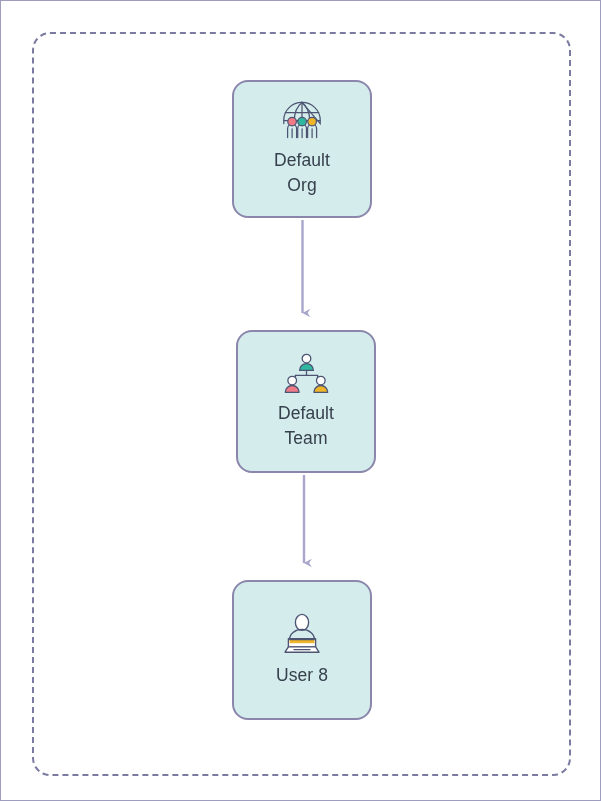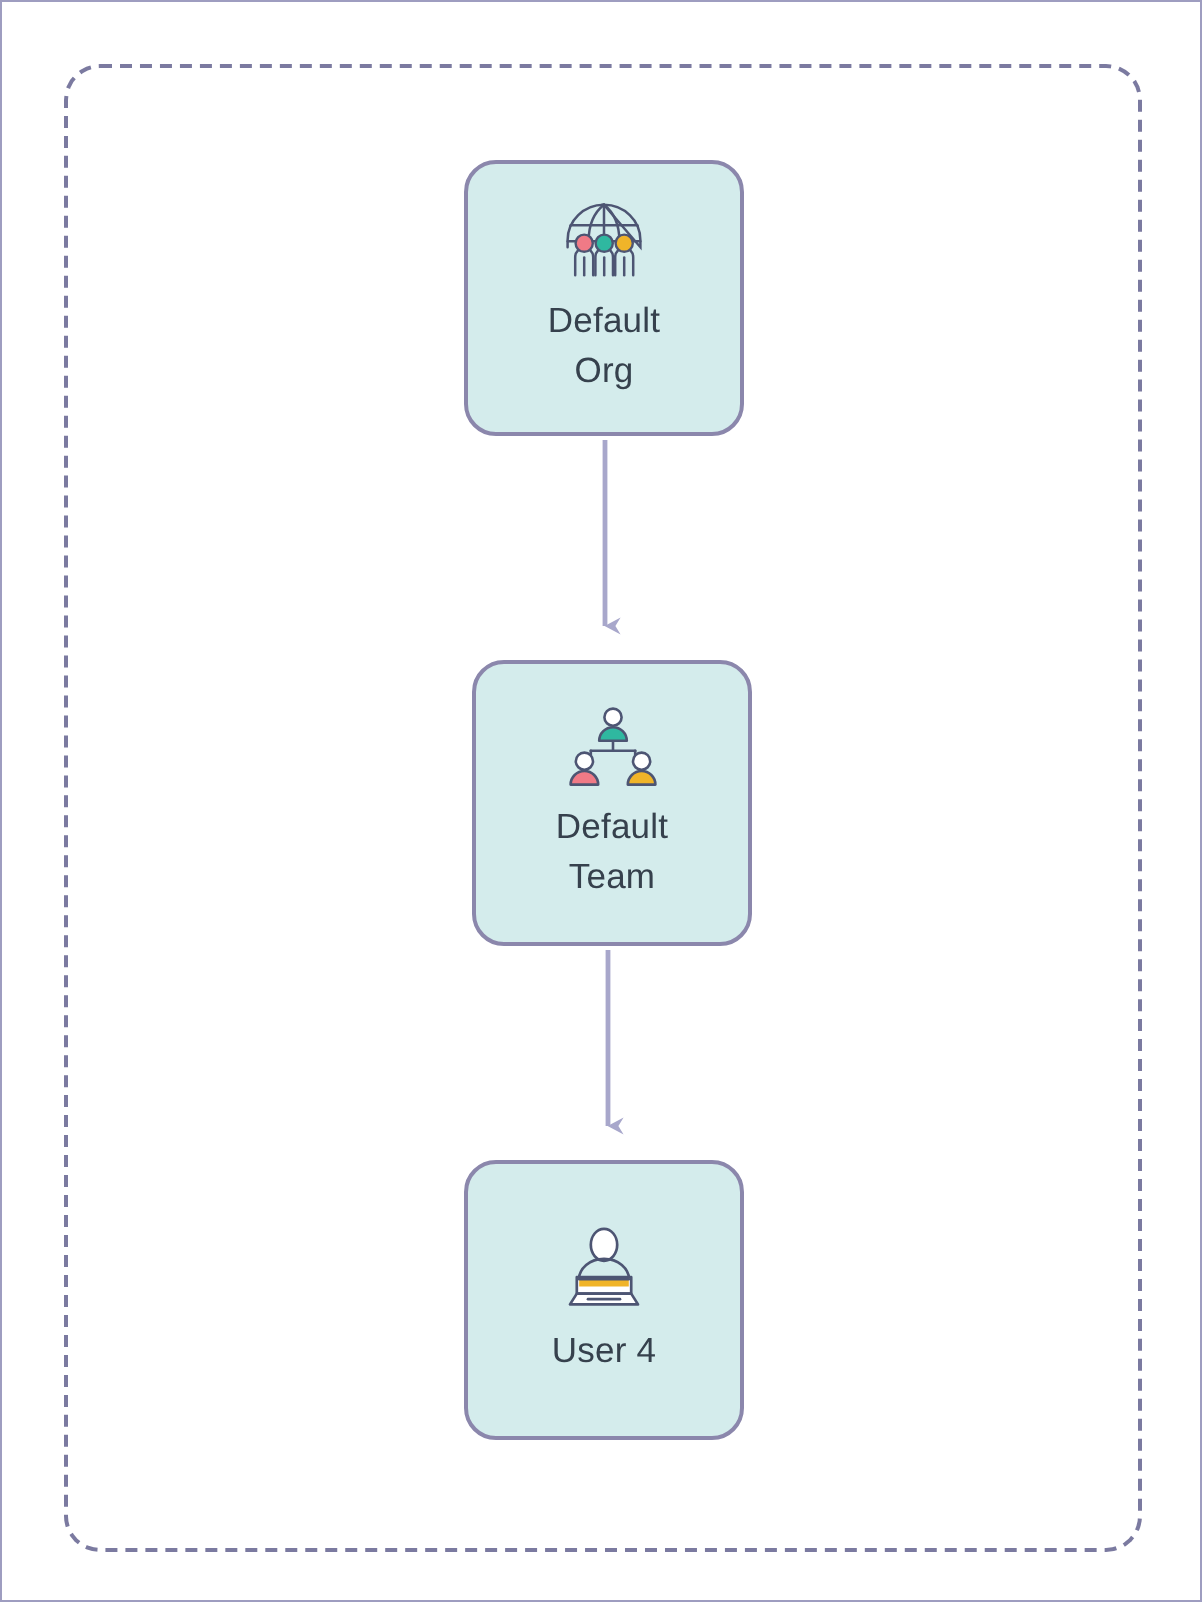--- a/index.html
+++ b/index.html
@@ -172,16 +172,16 @@
           <ellipse cx="22" cy="9.4" rx="6.6" ry="8.0" fill="#ffffff"></ellipse>
           <path d="M9.4 27.2 C9.4 21.0 15.0 16.4 22 16.4 C29.0 16.4 34.6 21.0 34.6 27.2"></path>
           <path d="M8.4 25.6 L35.6 25.6 L35.6 33.8 L8.4 33.8 Z" fill="#ffffff"></path>
           <path d="M5.0 39.2 L39.0 39.2 L35.6 33.8 L8.4 33.8 Z" fill="#ffffff"></path>
           <path d="M14.0 36.6 L30.0 36.6"></path>
         </g>
         <path d="M9.6 26.6 L34.4 26.6 L34.4 30.2 L9.6 30.2 Z" fill="#f0b429"></path>
         <path d="M9.6 26.6 L34.4 26.6" stroke="#4d5573" stroke-width="1.35" fill="none" stroke-linecap="round"></path>
       </svg>
     </span>
-    <div class="node-label">User 4</div>
+    <div class="node-label">User 8</div>
   </div>
 
 </div>
 
 </body></html>

